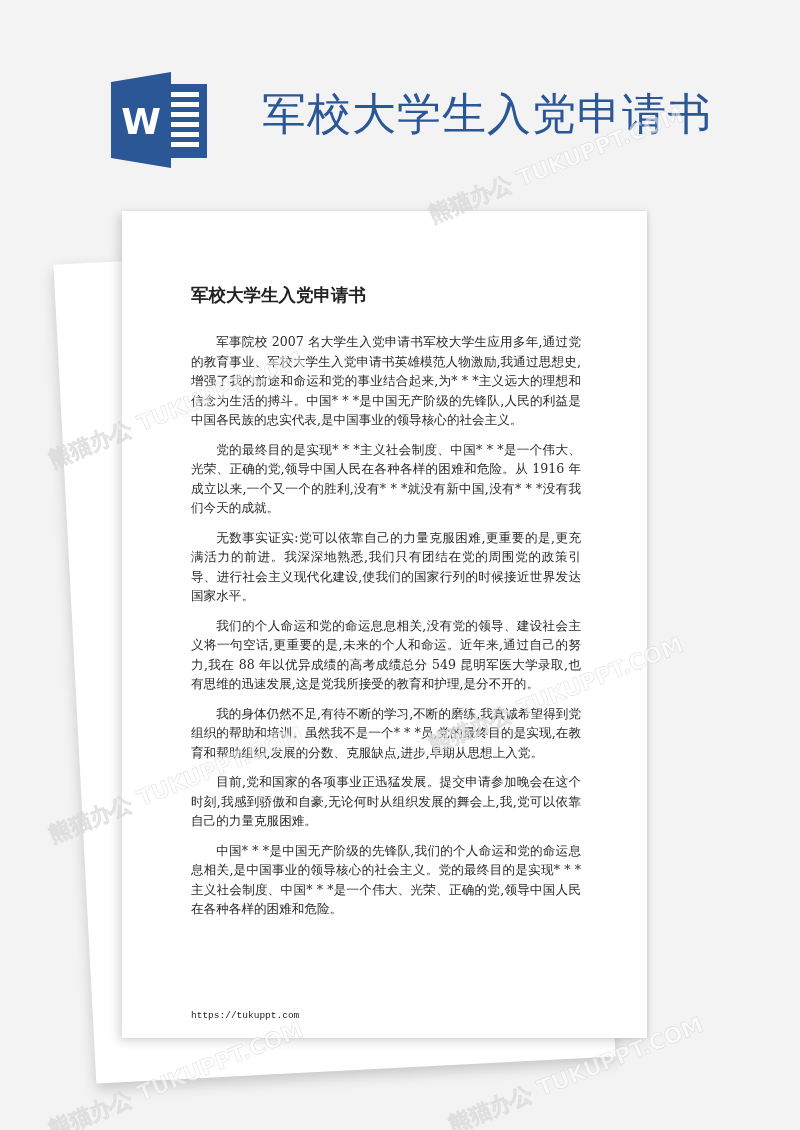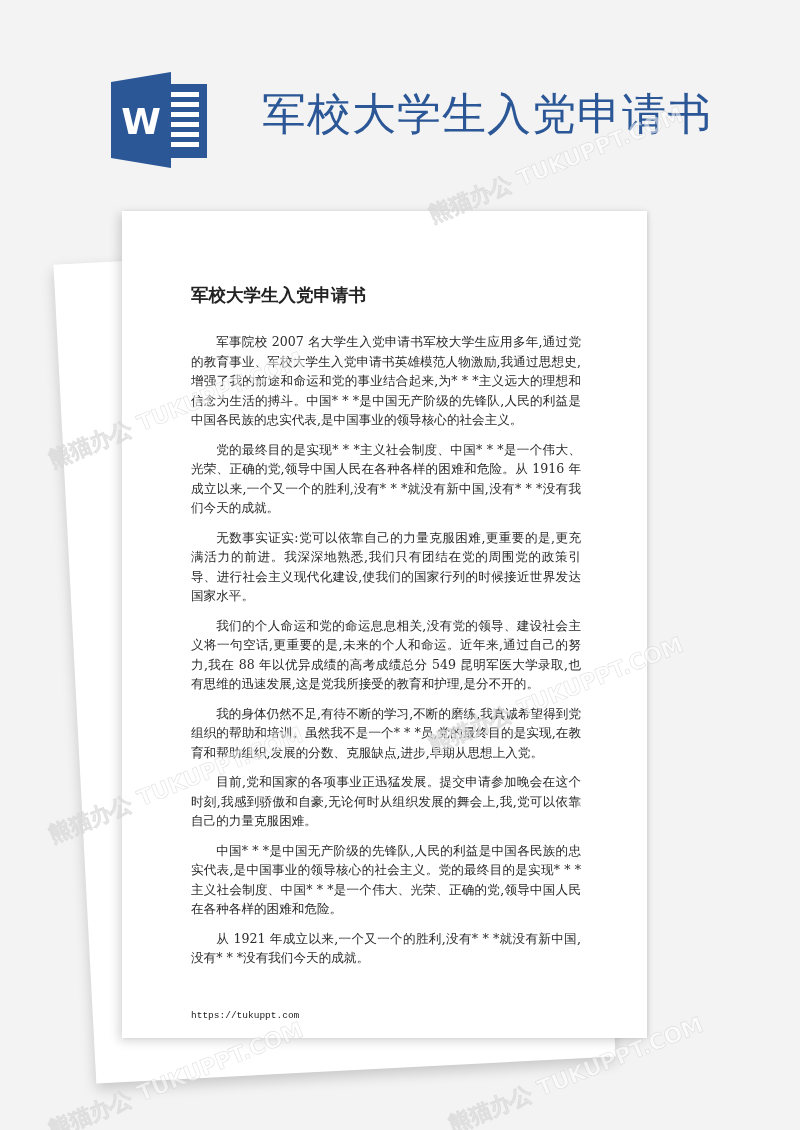--- a/index.html
+++ b/index.html
@@ -137,17 +137,16 @@
 
 <div class="page">
   <div class="page-inner">
     <h1 class="doc-title">军校大学生入党申请书</h1>
     <p class="para">军事院校 2007 名大学生入党申请书军校大学生应用多年,通过党的教育事业、军校大学生入党申请书英雄模范人物激励,我通过思想史,增强了我的前途和命运和党的事业结合起来,为* * *主义远大的理想和信念为生活的搏斗。中国* * *是中国无产阶级的先锋队,人民的利益是中国各民族的忠实代表,是中国事业的领导核心的社会主义。</p>
     <p class="para">党的最终目的是实现* * *主义社会制度、中国* * *是一个伟大、光荣、正确的党,领导中国人民在各种各样的困难和危险。从 1916 年成立以来,一个又一个的胜利,没有* * *就没有新中国,没有* * *没有我们今天的成就。</p>
     <p class="para">无数事实证实:党可以依靠自己的力量克服困难,更重要的是,更充满活力的前进。我深深地熟悉,我们只有团结在党的周围党的政策引导、进行社会主义现代化建设,使我们的国家行列的时候接近世界发达国家水平。</p>
     <p class="para">我们的个人命运和党的命运息息相关,没有党的领导、建设社会主义将一句空话,更重要的是,未来的个人和命运。近年来,通过自己的努力,我在 88 年以优异成绩的高考成绩总分 549 昆明军医大学录取,也有思维的迅速发展,这是党我所接受的教育和护理,是分不开的。</p>
     <p class="para">我的身体仍然不足,有待不断的学习,不断的磨练,我真诚希望得到党组织的帮助和培训。虽然我不是一个* * *员,党的最终目的是实现,在教育和帮助组织,发展的分数、克服缺点,进步,早期从思想上入党。</p>
     <p class="para">目前,党和国家的各项事业正迅猛发展。提交申请参加晚会在这个时刻,我感到骄傲和自豪,无论何时从组织发展的舞会上,我,党可以依靠自己的力量克服困难。</p>
-    <p class="para">中国* * *是中国无产阶级的先锋队,人民的利益是中国各民族的忠实代表,是中国事业的领导核心的社会主义。党的最终目的是实现* * *主义社会制度、中国* * *是一个伟大、光荣、正确的党,领导中国人民在各种各样的困难和危险。</p>
-    <p class="para">从 1921 年成立以来,一个又一个的胜利,没有* * *就没有新中国,没有* * *没有我们今天的成就。</p>
+    <p class="para">中国* * *是中国无产阶级的先锋队,我们的个人命运和党的命运息息相关,是中国事业的领导核心的社会主义。党的最终目的是实现* * *主义社会制度、中国* * *是一个伟大、光荣、正确的党,领导中国人民在各种各样的困难和危险。</p>
   </div>
   <div class="footer-url">https://tukuppt.com</div>
 </div>
 
 </body></html>

